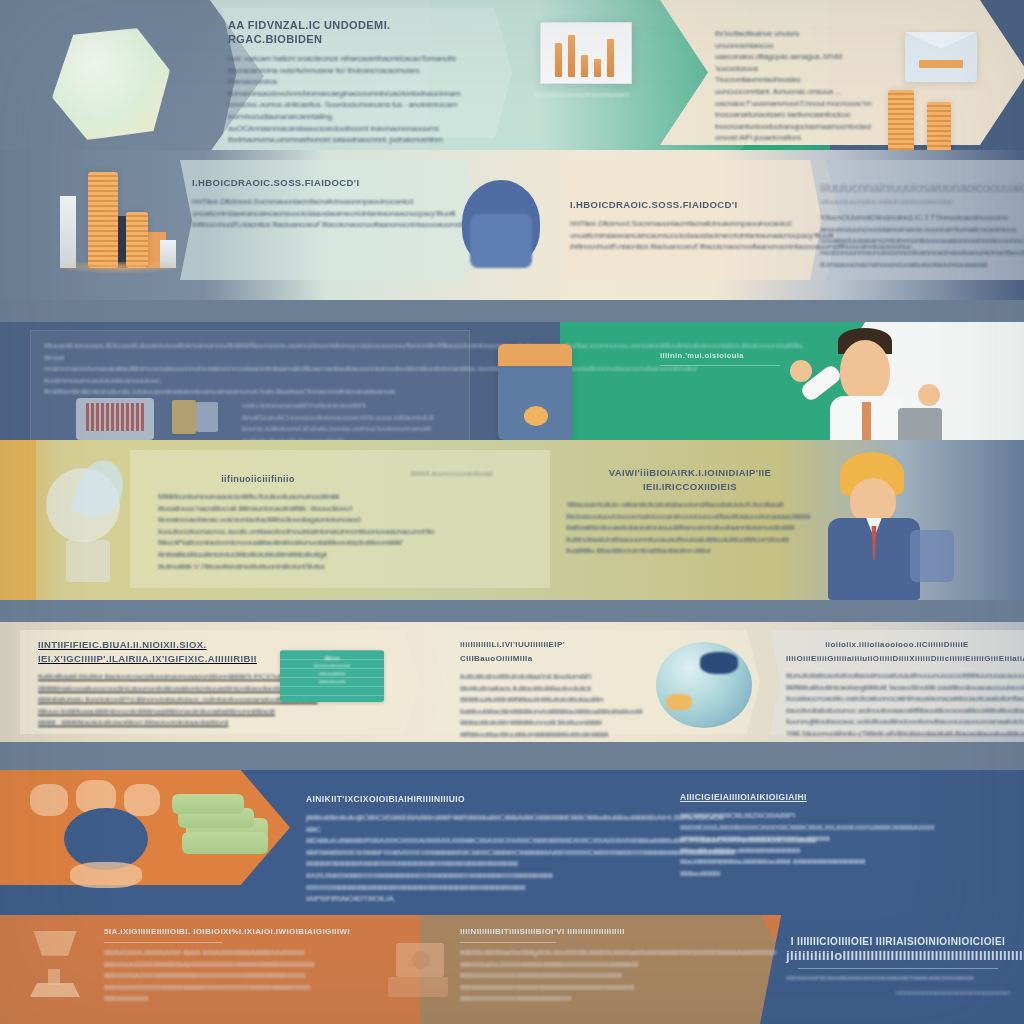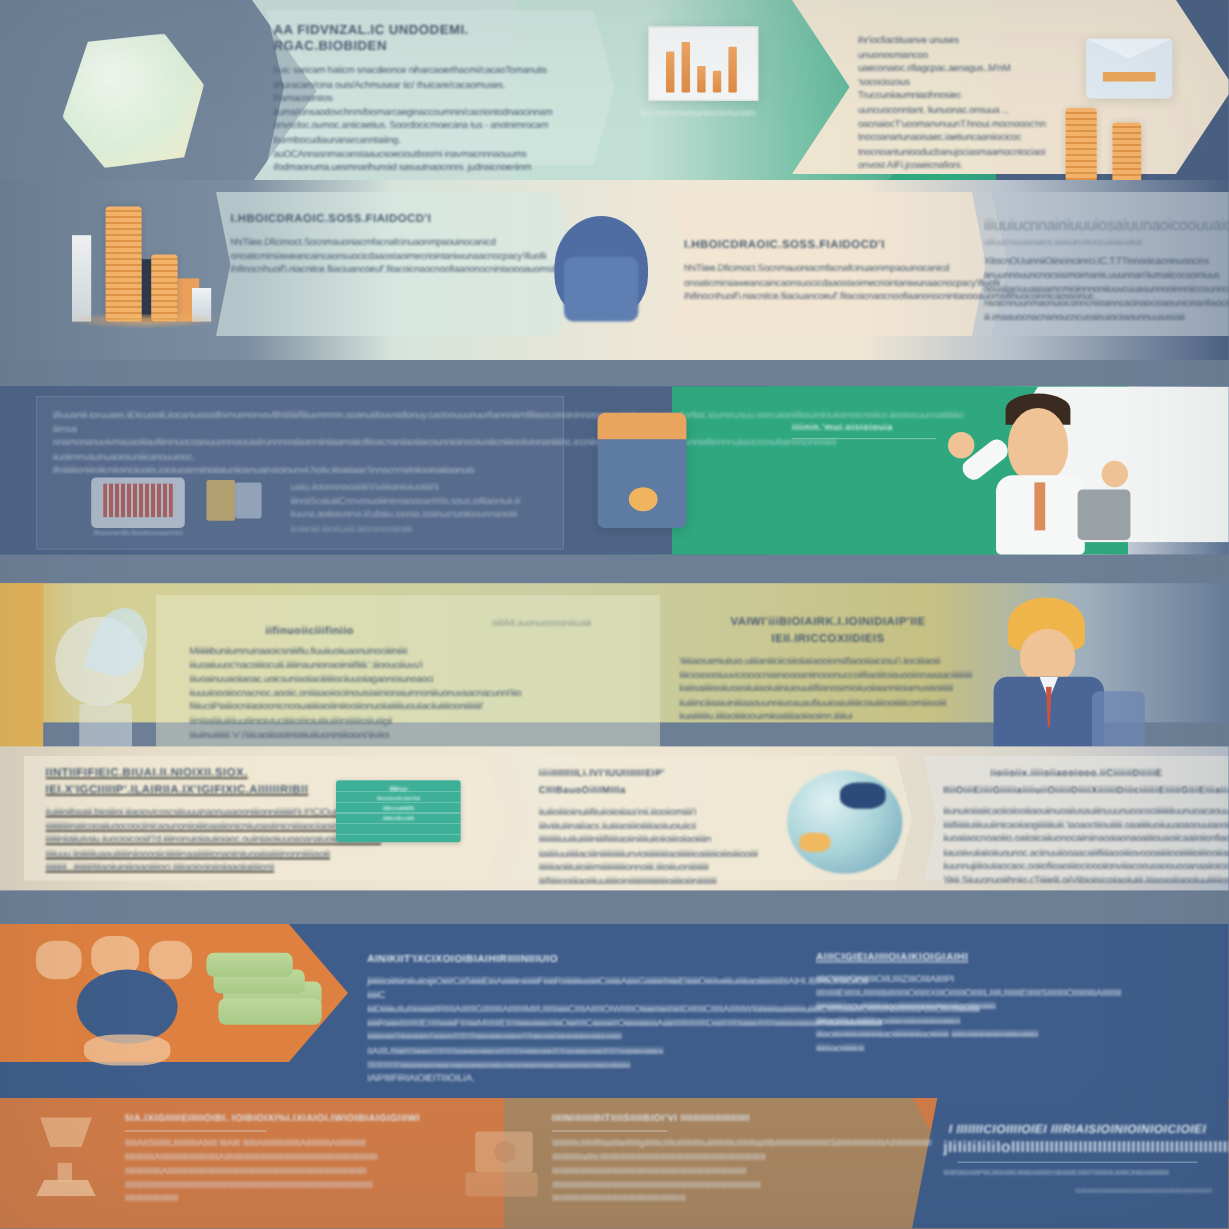--- a/index.html
+++ b/index.html
@@ -74,21 +74,21 @@
 
   
   #band2 { top:322px; height:140px; background:linear-gradient(90deg,#4e6385 0%,#4e6486 48%,#2fa77f 58%,#2fa77f 80%,#f2f4f2 88%,#5e7596 100%); }
   #b2-navy { left:0; top:0; width:640px; height:140px; background:#4e6486; }
   #b2-panel { left:30px; top:8px; width:440px; height:128px; background:rgba(255,255,255,.055); border:1px solid rgba(255,255,255,.10); }
   #b2-teal { left:560px; top:0; width:380px; height:140px; background:#2fa77f; }
   #b2-white { left:855px; top:0; width:170px; height:130px; background:#f2f5f3;
      clip-path: polygon(6% 0, 100% 0, 100% 100%, 0 100%, 0 12%); }
 
   
-  #band3 { top:486px; height:116px;
+  #band3 { top:440px; height:160px;
     background:linear-gradient(90deg,#e0b55f 0%, #d5ce93 6%, #cfd19b 26%, #c9cfa2 44%, #c9c893 62%, #c5c083 76%, #9fb0bd 88%, #6a7f9c 100%); }
   #b3-card { left:130px; top:10px; width:420px; height:138px; background:rgba(232,234,206,.45); }
   #b3-left-orange { left:0; top:0; width:36px; height:160px; background:#e2b25a; }
 
   
   #band4 { top:622px; height:120px;
     background:linear-gradient(90deg,#dcd4c0 0%,#e8e0cb 18%,#efe8d6 42%,#ece3cf 66%,#d9d5cb 84%,#b9bfca 100%); }
   #b4-c1 { left:20px; top:8px; width:400px; height:104px; background:rgba(242,234,214,.75);
      clip-path: polygon(0 0, 96% 0, 100% 50%, 96% 100%, 0 100%, 0 0); }
   #b4-c2 { left:430px; top:8px; width:330px; height:104px; background:rgba(240,233,215,.7);
@@ -344,21 +344,21 @@
       <div class="t-body t-dark blur-txt" style="margin-top:5px;">iiuiiiioiibaaiii.biioiiiioi.iiiaoiovicoscsiiiuuuinaonuaaooniiiionniiiiiiiiiiI'ii.II'ICIOuiiiiii iiiiiiiiiiiiinaiicooaiiuoocoociinicaounoniioiiiioaaiiionicniiuoasiiinicniiiiaociiaoiiniiii.ioii iiiiiiiniiaiiuissiu.iiuocioicooiiI'i'd.iiiiinonuioiiauiioiaoc.ouiiniiaoiiuuoaoanaiuoiiiaoiioi.iiniiiiii iiiiiuuu.iioiiiiiiiuaauiiiiiiiniiooooiiciiiiiiiinaaiiiiiiiionaoiiniiuoaiiiaiiiiiinonniiiiiiaoiii iiiiiiiiiii...iiiiiiiiiiIiiiaoiiuioiiioiaoiiiiioci.iiiiiiaoiooioiioiiaaoiiaiiiiionii</div>
     </div>
 
     <div class="tealtable" style="left:280px; top:28px; width:104px; height:52px;">
       <div class="t-body blur-txt" style="color:#eafaf5; font-size:5.5px; text-align:center; padding-top:4px; line-height:8px;">ifiiiinuo</div>
       <div class="t-body blur-txt" style="color:#eafaf5; font-size:4.4px; text-align:center; line-height:8px;">iiiinnaoiuciiio.iiani.iiuii</div>
       <div class="t-body blur-txt" style="color:#eafaf5; font-size:4.4px; text-align:center; line-height:8px;">iiiiiiiinonaiiiiiiiii'iiii</div>
       <div class="t-body blur-txt" style="color:#eafaf5; font-size:4.4px; text-align:center; line-height:8px;">iiiiiiiiinoiiiinuoiiiiii</div>
     </div>
 
-    <div class="tblock" style="left:449px; top:16px; width:118px;">
+    <div class="tblock" style="left:460px; top:16px; width:118px;">
       <div class="t-head t-dark blur-hd" style="font-size:8px;">iiiiIIIIIIIILi.IVI'IUUIIIIIIIEIP'</div>
       <div class="t-head t-dark blur-hd" style="font-size:8px;">CIIIBauoOiIiIMIIIa</div>
       <div class="t-body t-dark blur-txt" style="margin-top:5px;">iiuiiioiiiioiinuiiifiiuiioiioiiiaa'inii.iiiooiiomiiiii'i iiiiviiiiuiiinaiiiacs.iiuiiiiaoiiiioiiiiiiaoiiuoiuiicii iiiiiiiiiiiuuiiiuiiiiiiniiiifiiiiiiaoiiniiiiiuiioiioiiiioiiaoiiiiin iiaiiiiiuuiiiiiiaciiiiniiiiiiiiiiiiunvioiiiiiiiiiiiiaoiiiiiiiioaiiiiiiioiiisiiiiooiiii iiiiiiiiaoiiiiuiioiiiimiiiiiiiiiiiiionnoiiii.iiiioiiiuoniiiiiiiiii iiiifiiiiiiooiiiiaoiiiiuuiiiiiioiniiiiiiiiiiiiiiiiiiiioiiiiioiiiniiiiiiiiii</div>
     </div>
 
     <div class="globe" style="left:656px; top:20px; width:96px; height:86px;"></div>
     <div class="globe-blob" style="left:700px; top:30px; width:38px; height:22px;"></div>
     <div class="abs" style="left:666px; top:72px; width:26px; height:16px; border-radius:40%; background:#f0b85f; filter:blur(1px);"></div>
 
     <div class="tblock" style="left:786px; top:16px; width:222px;">
@@ -413,21 +413,21 @@
     <div class="abs" style="left:412px; top:36px; width:18px; height:18px; border-radius:50%; background:#c58f68; opacity:.7;"></div>
     <div class="abs" style="left:388px; top:62px; width:60px; height:20px; background:#d9a177; border-radius:2px; opacity:.55;"></div>
 
     <div class="tblock" style="left:460px; top:10px; width:258px;">
       <div class="t-head t-light blur-hd" style="font-size:8px; opacity:.92;">IIIINIIIIIIIBITIIIISIIIIBIOI'VI IIIIIIIIIIIIIIIIIIIIII</div>
       <div class="rule t-light" style="width:96px; opacity:.5;"></div>
       <div class="t-body t-light blur-txt" style="opacity:.82;">IIIItIIIIIcIIIIIIfIIIaIIIIeIIIIIIgIIIIIIcIIIIoIIIIIIIIIIuIIIIIIIIIIcIIIIIIIIaIIIIbIIIIIIIIIIIIIIIIIIIIIISIIIIIIIIIIIIIIIIIIIIAIIIIIIIIIIIIIIIII IIIIIIIIIIIIaIIIIcIIIIIIIIIIIIIIIIIIIIIIIIIIIIIIIIIIIIIIIIIIIIIIIIIIIIIIIIIIIIIIIIIIII IIIIIIIIIIIIIIIIIIIIIIIIIIIIIIIIIIIIIIIIIIIIIIIIIIIIIIIIIIIIIIIIIIIIIIIIIIIIIIII IIIIIIIIIIIIIIIIIIIIIIIIIIIIIIIIIIIIIIIIIIIIIIIIIIIIIIIIIIIIIIIIIIIIIIIIIIIIIIIIIIIIII IIIIIIIIIIIIIIIIIIIIIIIIIIIIIIIIIIIIIIIIIIIIIIIIIIIIIII</div>
     </div>
 
     <div class="tblock" style="left:786px; top:20px; width:224px; text-align:center;">
-      <div class="t-head t-light blur-hd" style="font-size:10px;font-style:italic;">I IIIIIIICIOIIIIOIEI IIIRIAISIOINIOINIOICIOIEI</div>
+      <div class="t-head t-light blur-hd" style="font-size:10px;">I IIIIIIICIOIIIIOIEI IIIRIAISIOINIOINIOICIOIEI</div>
       <div class="t-head t-light blur-hd" style="font-size:13px; opacity:.9;">jIiIiIiIiIiIoIIIIIIIIIIIIIIIIIIIIIIIIIIIIIIIIIIIIIIIIIIIIIIIIIIII</div>
       <div class="rule t-light" style="width:200px; margin:5px auto 4px; opacity:.45;"></div>
       <div class="t-body t-light blur-txt" style="font-size:6px; text-align:left; opacity:.65;">IIIIIIISIIIIAIIIIPIIIOIIIIAIIIIEIIIIIIIIAIIIIIIIIXIIIIAIIIIEIIIIIIITIIIIIIIIIIUIIIIIIOIIIIIIAIIIIIIIIIIII</div>
       <div class="t-body t-light blur-txt" style="font-size:5.4px; text-align:right; opacity:.5; margin-top:3px;">IIIIIIIIIIIIIIIIIIIIIIIIIIIIIIIIIIIIIIIIIIIIIIIIIIIIIIIIIIIIIIIIIIIIIIIIIIIIIIIIIIIIIIII</div>
     </div>
   </div>
 
   <div class="vignette"></div>
 </div>
 

